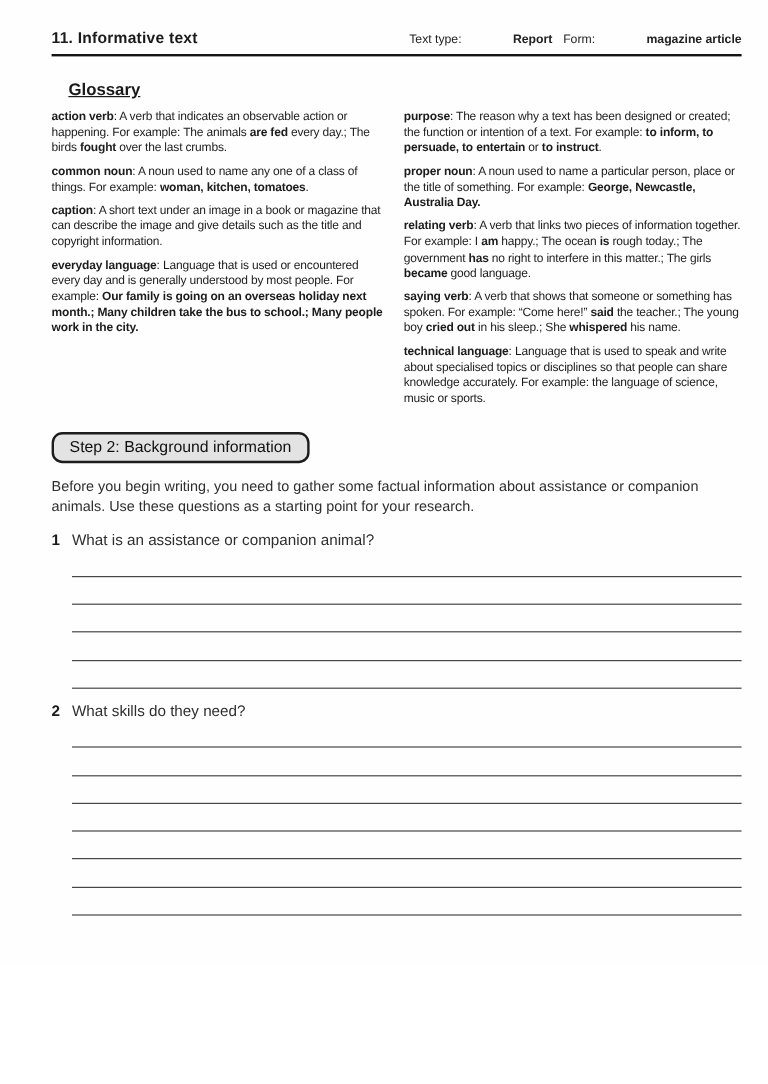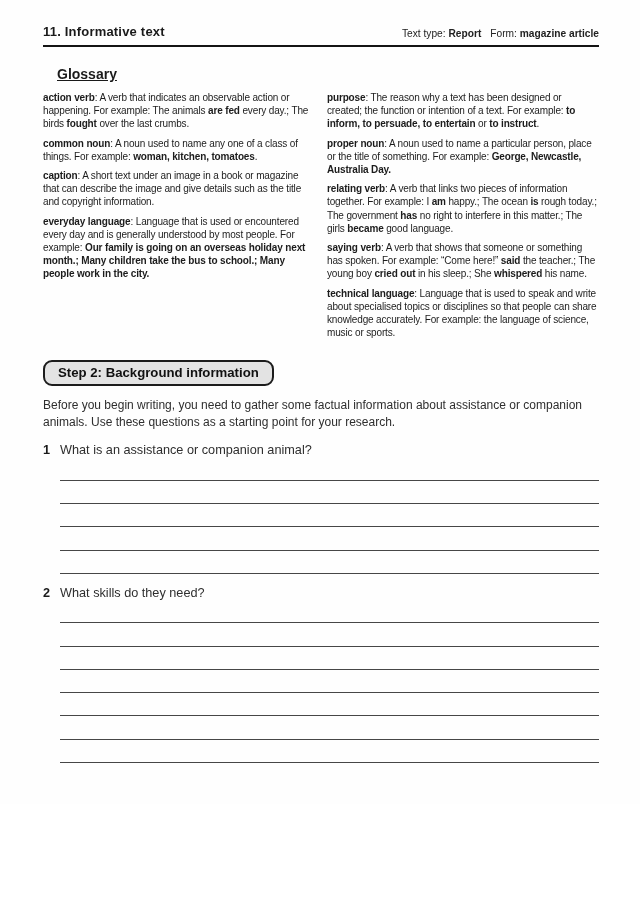--- a/index.html
+++ b/index.html
@@ -5,41 +5,41 @@
   * { box-sizing: border-box; }
   html, body { margin: 0; padding: 0; background: #ffffff; }
   .page {
     position: relative;
     width: 640px;
     height: 804px;
     margin: 0 auto;
     background: #fefefe;
     font-family: "Liberation Sans", sans-serif;
     color: #1a1a1a;
-    padding: 24px 41px 0 43px;
+    padding: 24px 22px 0 43px;
     overflow: hidden;
   }
   
   .page-header {
     display: flex;
     justify-content: space-between;
     align-items: flex-end;
     border-bottom: 2.2px solid #141414;
     padding-bottom: 6px;
   }
   .header-left {
     font-size: 13px;
     font-weight: bold;
     letter-spacing: 0.2px;
   }
   .header-right {
     font-size: 10.2px;
     color: #222;
   }
-  .header-right b { font-weight: bold; }
+  .header-right b { font-weight: bold; margin-left: 40px; }
   
   .glossary-title {
     margin: 19px 0 9px 14px;
     font-size: 14px;
     font-weight: bold;
     text-decoration: underline;
   }
   .glossary-grid {
     display: grid;
     grid-template-columns: 1fr 1fr;
@@ -54,21 +54,21 @@
   .gloss-entry b { font-weight: bold; }
   
   .step-box {
     display: inline-block;
     margin-top: 15px;
     background: #e3e3e3;
     border: 2px solid #1c1c1c;
     border-radius: 9px;
     padding: 3px 13px 4px 13px;
     font-size: 13.2px;
-    font-weight: bold;
+    font-weight: normal;
     color: #111;
   }
   
   .intro {
     margin: 11px 0 0 0;
     font-size: 12px;
     line-height: 17px;
     color: #2e2e2e;
   }
   .questions { margin-top: 4px; }

